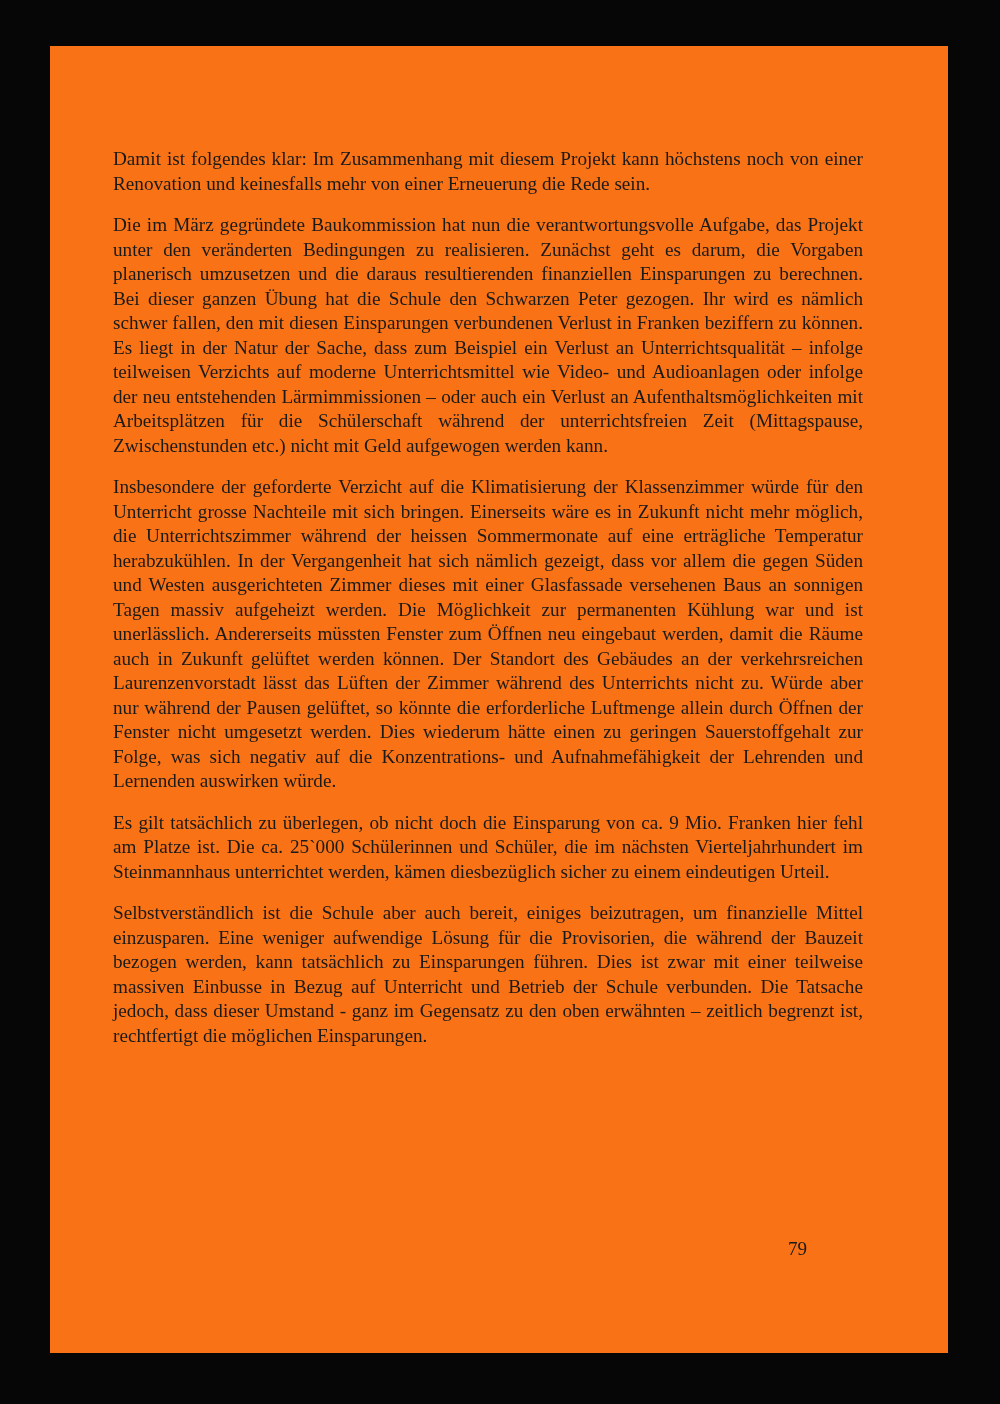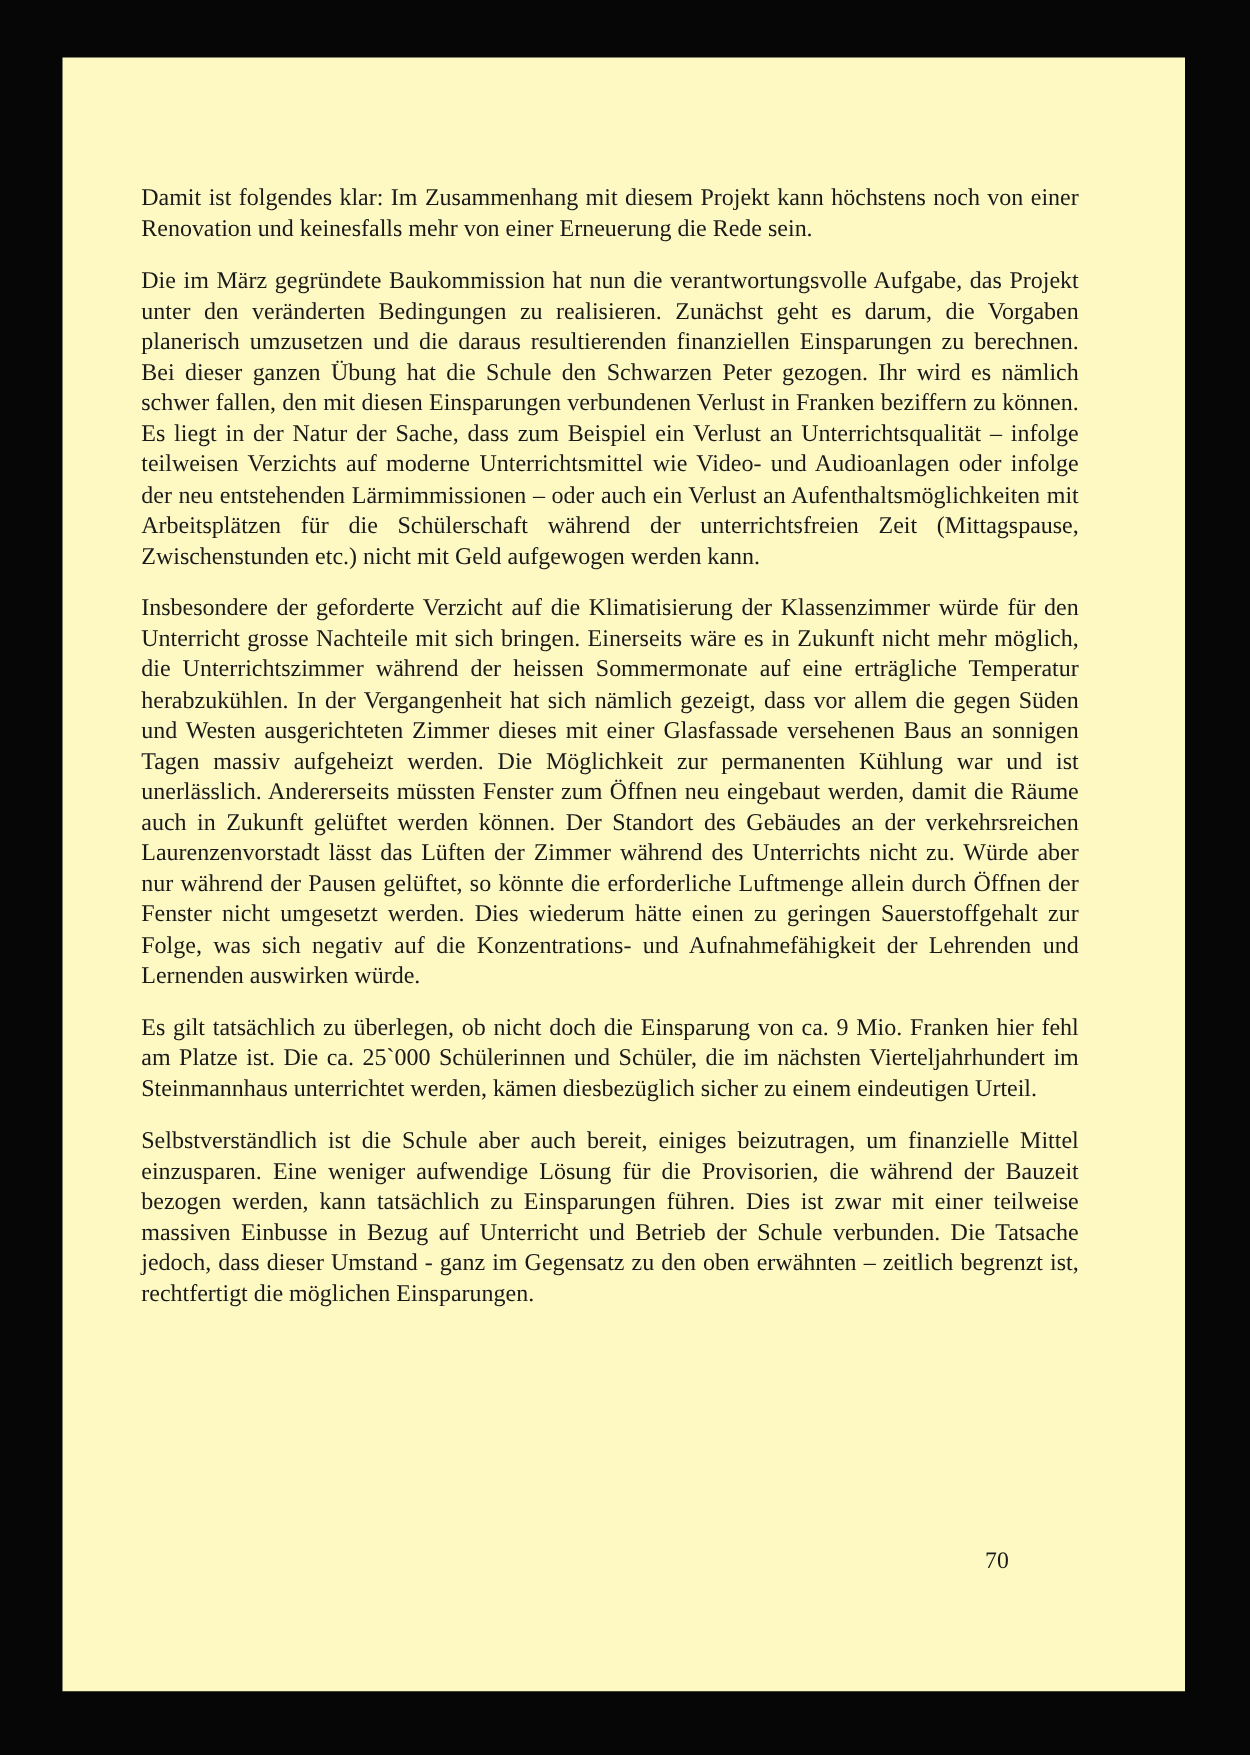--- a/index.html
+++ b/index.html
@@ -9,21 +9,21 @@
     height: 1404px;
     background: #060606;
     overflow: hidden;
   }
   .page {
     position: absolute;
     left: 50px;
     top: 46px;
     width: 898px;
     height: 1307px;
-    background: #fef9c3;
+    background: #f97316;
   }
   .text-block {
     position: absolute;
     left: 63px;
     top: 101px;
     width: 750px;
     font-family: "Liberation Serif", serif;
     font-size: 19.2px;
     line-height: 24.5px;
     color: #1a1a1a;
@@ -46,14 +46,14 @@
 <body>
 
 <div class="page">
   <div class="text-block">
     <p>Damit ist folgendes klar: Im Zusammenhang mit diesem Projekt kann höchstens noch von einer Renovation und keinesfalls mehr von einer Erneuerung die Rede sein.</p>
     <p>Die im März gegründete Baukommission hat nun die verantwortungsvolle Aufgabe, das Projekt unter den veränderten Bedingungen zu realisieren. Zunächst geht es darum, die Vorgaben planerisch umzusetzen und die daraus resultierenden finanziellen Einsparungen zu berechnen. Bei dieser ganzen Übung hat die Schule den Schwarzen Peter gezogen. Ihr wird es nämlich schwer fallen, den mit diesen Einsparungen verbundenen Verlust in Franken beziffern zu können. Es liegt in der Natur der Sache, dass zum Beispiel ein Verlust an Unterrichtsqualität – infolge teilweisen Verzichts auf moderne Unterrichtsmittel wie Video- und Audioanlagen oder infolge der neu entstehenden Lärm­immissionen – oder auch ein Verlust an Aufenthaltsmöglichkeiten mit Arbeits­plätzen für die Schülerschaft während der unterrichtsfreien Zeit (Mittagspause, Zwischenstunden etc.) nicht mit Geld aufgewogen werden kann.</p>
     <p>Insbesondere der geforderte Verzicht auf die Klimatisierung der Klassenzimmer würde für den Unterricht grosse Nachteile mit sich bringen. Einerseits wäre es in Zukunft nicht mehr möglich, die Unterrichtszimmer während der heissen Sommermonate auf eine erträgliche Temperatur herabzukühlen. In der Ver­gangenheit hat sich nämlich gezeigt, dass vor allem die gegen Süden und Westen ausgerichteten Zimmer dieses mit einer Glasfassade versehenen Baus an sonni­gen Tagen massiv aufgeheizt werden. Die Möglichkeit zur permanenten Kühlung war und ist unerlässlich. Andererseits müssten Fenster zum Öffnen neu einge­baut werden, damit die Räume auch in Zukunft gelüftet werden können. Der Standort des Gebäudes an der verkehrsreichen Laurenzenvorstadt lässt das Lüften der Zimmer während des Unterrichts nicht zu. Würde aber nur während der Pausen gelüftet, so könnte die erforderliche Luftmenge allein durch Öffnen der Fenster nicht umgesetzt werden. Dies wiederum hätte einen zu geringen Sauerstoffgehalt zur Folge, was sich negativ auf die Konzentrations- und Auf­nahmefähigkeit der Lehrenden und Lernenden auswirken würde.</p>
     <p>Es gilt tatsächlich zu überlegen, ob nicht doch die Einsparung von ca. 9 Mio. Franken hier fehl am Platze ist. Die ca. 25`000 Schülerinnen und Schüler, die im nächsten Vierteljahrhundert im Steinmannhaus unterrichtet werden, kämen dies­bezüglich sicher zu einem eindeutigen Urteil.</p>
     <p>Selbstverständlich ist die Schule aber auch bereit, einiges beizutragen, um finan­zielle Mittel einzusparen. Eine weniger aufwendige Lösung für die Provisorien, die während der Bauzeit bezogen werden, kann tatsächlich zu Einsparungen führen. Dies ist zwar mit einer teilweise massiven Einbusse in Bezug auf Unterricht und Betrieb der Schule verbunden. Die Tatsache jedoch, dass dieser Umstand - ganz im Gegensatz zu den oben erwähnten – zeitlich begrenzt ist, rechtfertigt die möglichen Einsparungen.</p>
   </div>
-  <div class="page-number">70</div>
+  <div class="page-number">79</div>
 </div>
 
 </body></html>

